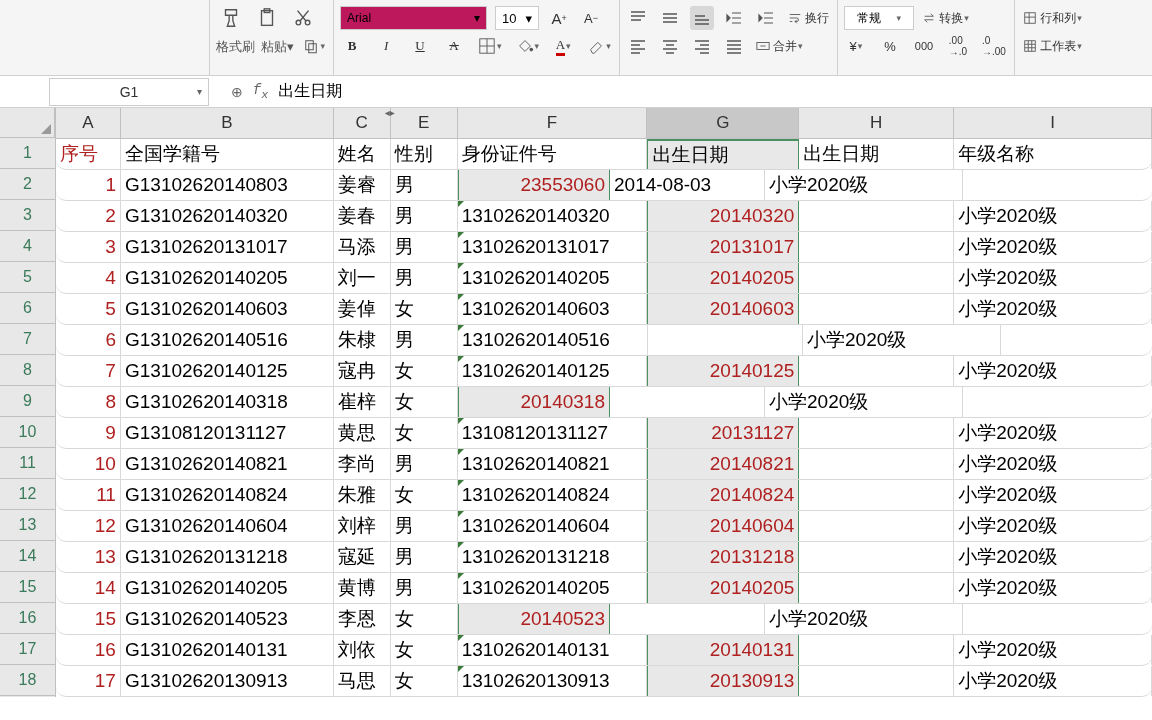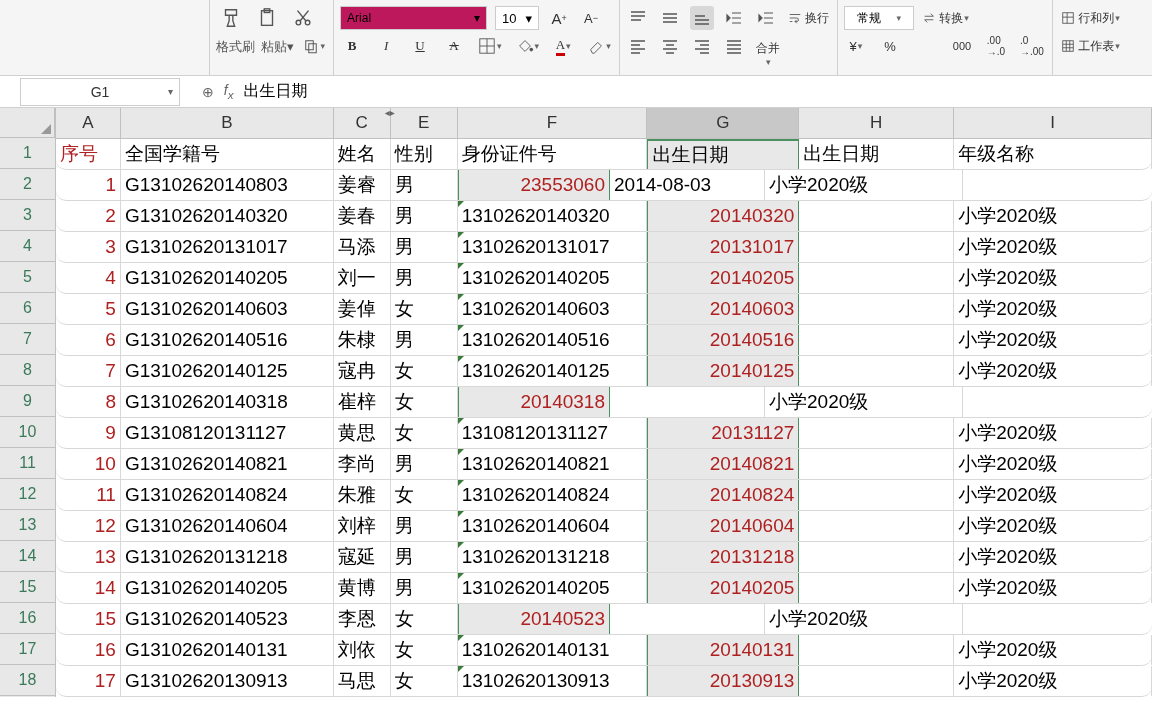--- a/index.html
+++ b/index.html
@@ -13,21 +13,21 @@
 .tool-btn .caret { font-size: 9px; margin-left: 1px; color: #666; }
 .tool-label { font-size: 13px; color: #555; text-align: center; padding-top: 2px;}
 .big-icon { display: flex; flex-direction: column; align-items: center; padding: 2px 4px; cursor: pointer; }
 .big-icon svg { width: 22px; height: 22px; }
 .font-name { background: #be185d; border: 1px solid #ccc; height: 24px; width: 147px; padding: 0 6px; display: flex; align-items:center; justify-content: space-between; font-size: 12px;}
 .font-size { background: #fff; border: 1px solid #ccc; height: 24px; width: 44px; padding: 0 6px; display:flex; align-items:center; justify-content:space-between; font-size: 13px;}
 .selected-tool { background: #d8d8d8; border-radius: 3px; }
 .combo { background: #fff; border: 1px solid #ccc; height: 24px; padding: 0 12px; display:flex; align-items:center; justify-content:space-between; font-size:12px; min-width: 70px; }
 .combo .caret { font-size: 9px; color: #666; }
 
-.formula-bar { display: flex; align-items: center; height: 32px; border-bottom: 1px solid #d0d0d0; background: #fff; }
+.formula-bar { display: flex; align-items: center; height: 32px; border-bottom: 1px solid #d0d0d0; background: #fff; padding-left: 29px; }
 .name-box { width: 160px; height: 28px; border: 1px solid #ccc; margin: 0 6px 0 20px; display: flex; align-items: center; justify-content: center; position: relative; font-size: 14px; color: #333; }
 .name-box .caret2 { position: absolute; right: 6px; font-size: 10px; color: #666; }
 .fx-area { display: flex; align-items: center; gap: 10px; padding-left: 16px; flex: 1; }
 .fx-icon { color: #666; font-size: 14px; }
 .fx-text { font-size: 16px; font-family: "Microsoft YaHei"; }
 
 .grid-wrap { position: relative; display: flex; width: 1152px; }
 .row-headers { display: flex; flex-direction: column; background: #e8e8e8; border-right: 1px solid #c0c0c0; }
 .corner { width: 55px; height: 30px; background: #e8e8e8; border-right: 1px solid #c0c0c0; border-bottom: 1px solid #c0c0c0; position: relative;}
 .corner::after { content:""; position:absolute; right:3px; bottom:3px; width:0; height:0; border-left:10px solid transparent; border-bottom:10px solid #999;}
@@ -182,41 +182,41 @@
       <div class="tool-btn">
           <svg viewBox="0 0 18 18">
             <path d="M2 4h14M7 8h9M2 12h14M7 16h9" stroke="#555" stroke-width="1.5"></path>
           </svg>
         </div>
       <div class="tool-btn">
           <svg viewBox="0 0 18 18">
             <path d="M2 4h14M2 8h14M2 12h14M2 16h14" stroke="#555" stroke-width="1.5"></path>
           </svg>
         </div>
-      <div class="tool-btn" style="font-size:12px;flex-direction:column;"><svg viewBox="0 0 16 16" style="width:14px;height:14px;">
+      <div class="tool-btn" style="font-size:12px;"><svg viewBox="0 0 16 16" style="width:14px;height:14px;">
             <rect x="1" y="4" width="14" height="8" fill="none" stroke="#555"></rect>
             <path d="M5 8h6" stroke="#555"></path>
           </svg>&nbsp;<span>合并</span><span class="caret">▾</span></div>
     </div>
   </div>
 
   <div class="tool-section">
     <div class="tool-row">
       <div class="combo">
           <span>常规</span>
           <span class="caret">▾</span>
         </div>
       <div class="tool-btn" style="font-size:12px;"><svg viewBox="0 0 16 16" style="width:14px;height:14px;">
             <path d="M3 6h10l-3-3M13 10H3l3 3" stroke="#555" fill="none"></path>
           </svg>&nbsp;<span>转换</span><span class="caret">▾</span></div>
     </div>
     <div class="tool-row" style="gap:10px;">
       <div class="tool-btn">¥<span class="caret">▾</span></div>
       <div class="tool-btn">%</div>
-      <div class="tool-btn" style="font-size:11px;margin-left:38px;">000</div>
+      <div class="tool-btn" style="font-size:11px;">000</div>
       <div class="tool-btn" style="font-size:10px;">.00<br>→.0</div>
       <div class="tool-btn" style="font-size:10px;">.0<br>→.00</div>
     </div>
   </div>
 
   <div class="tool-section" style="border-right:none;">
     <div class="tool-row">
       <div class="tool-btn" style="font-size:12px;"><svg viewBox="0 0 16 16" style="width:14px;height:14px;">
             <rect x="2" y="2" width="12" height="12" fill="none" stroke="#555"></rect>
             <path d="M2 7h12M7 2v12" stroke="#555"></path>
@@ -231,21 +231,21 @@
   </div>
 </div>
 
 <div class="formula-bar">
   <div class="name-box">
     <span>G1</span>
     <span class="caret2">▾</span>
   </div>
   <div class="fx-area">
     <span class="fx-icon">⊕</span>
-    <span class="fx-icon" style="font-style:italic;font-family:Liberation Sans, sans-serif;">f<sub>x</sub></span>
+    <span class="fx-icon" style="font-style:italic;font-family:Liberation Mono, monospace;">f<sub>x</sub></span>
     <span class="fx-text">出生日期</span>
   </div>
 </div>
 
 <div class="grid-wrap">
   <div class="row-headers">
     <div class="corner"></div>
     <div id="row-hd-container">
         <div class="row-hd">1</div>
         <div class="row-hd">2</div>
@@ -340,21 +340,20 @@
           <div class="cell col-g sel-col g-data">20140603</div>
           <div class="cell col-h txt"></div>
           <div class="cell col-i txt">小学2020级</div>
         </div>
         <div class="data-row">
           <div class="cell col-a num">6</div>
           <div class="cell col-b txt">G13102620140516</div>
           <div class="cell col-c txt">朱棣</div>
           <div class="cell col-e txt">男</div>
           <div class="cell col-f txt"><span class="tri"></span>13102620140516</div>
-          <div class="cell col-g sel-col g-data">20140516</div>
           <div class="cell col-h txt"></div>
           <div class="cell col-i txt">小学2020级</div>
         </div>
         <div class="data-row">
           <div class="cell col-a num">7</div>
           <div class="cell col-b txt">G13102620140125</div>
           <div class="cell col-c txt">寇冉</div>
           <div class="cell col-e txt">女</div>
           <div class="cell col-f txt"><span class="tri"></span>13102620140125</div>
           <div class="cell col-g sel-col g-data">20140125</div>

